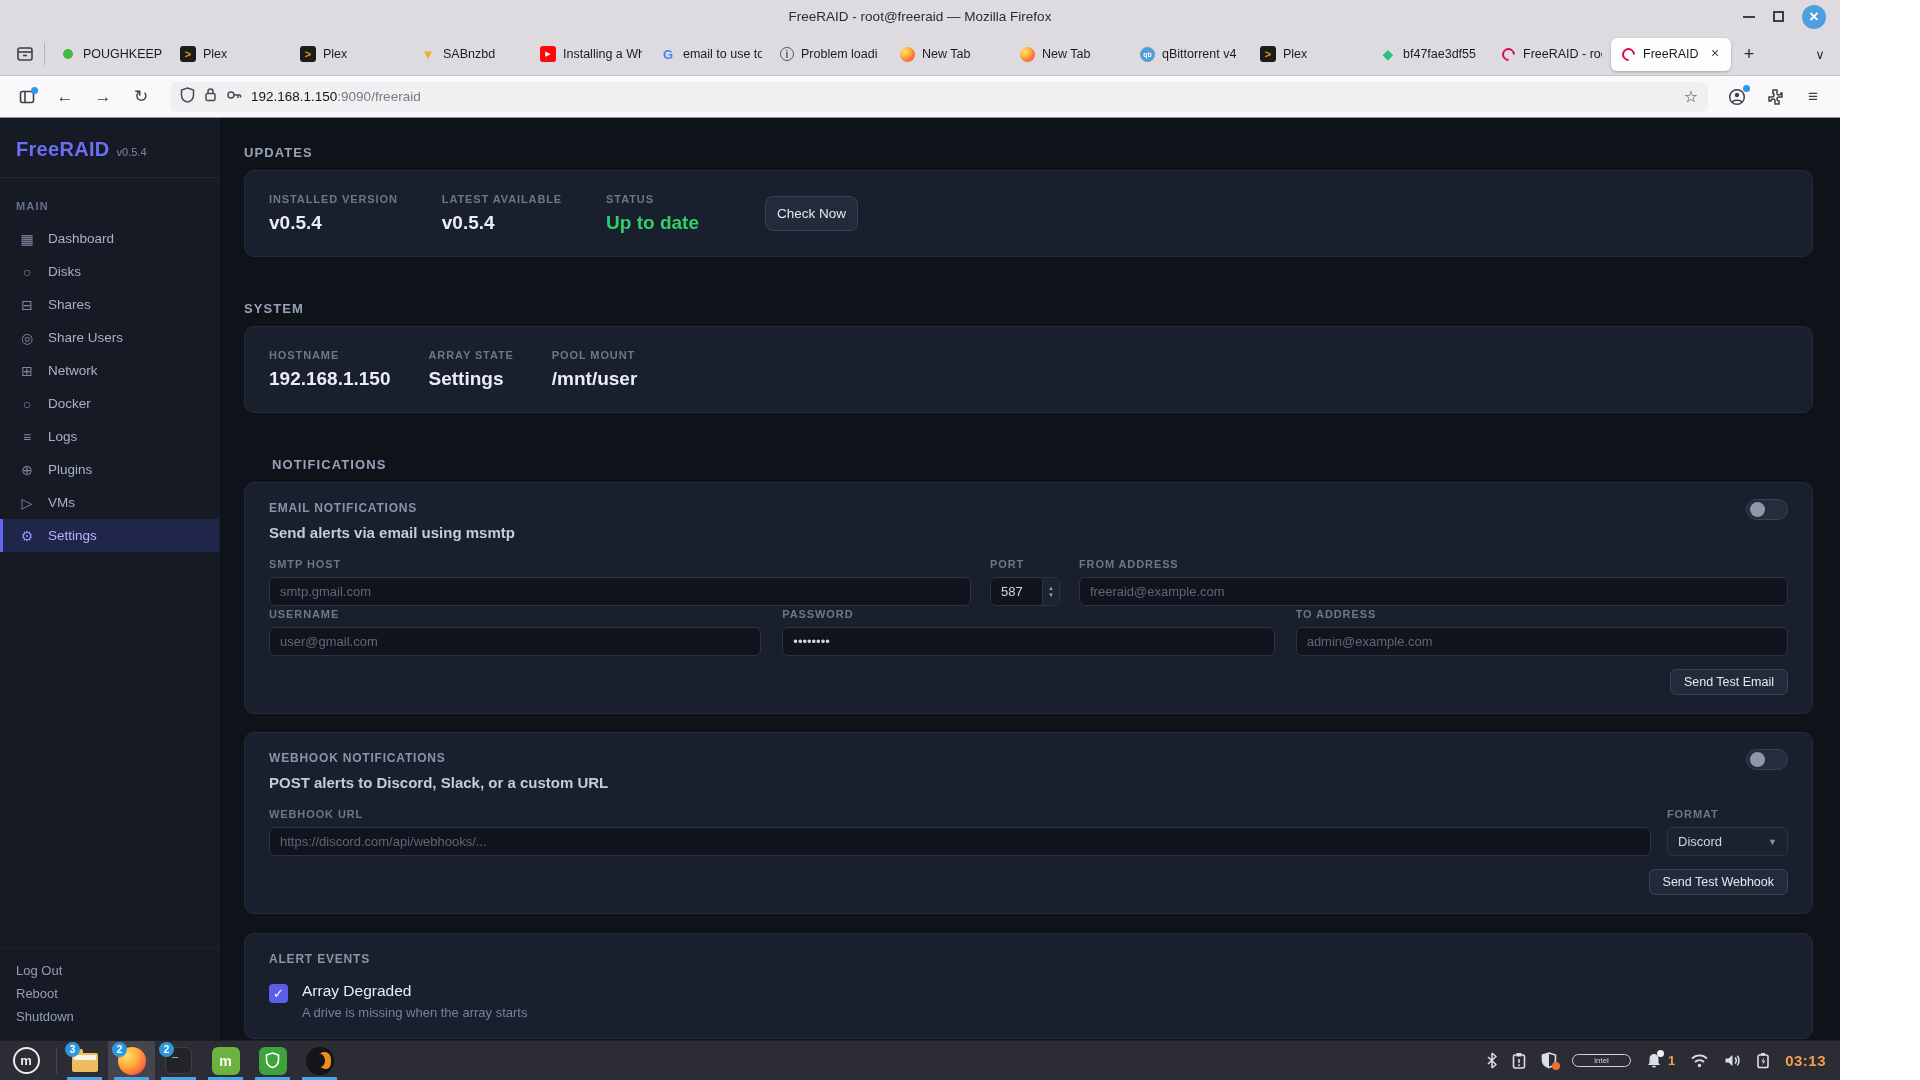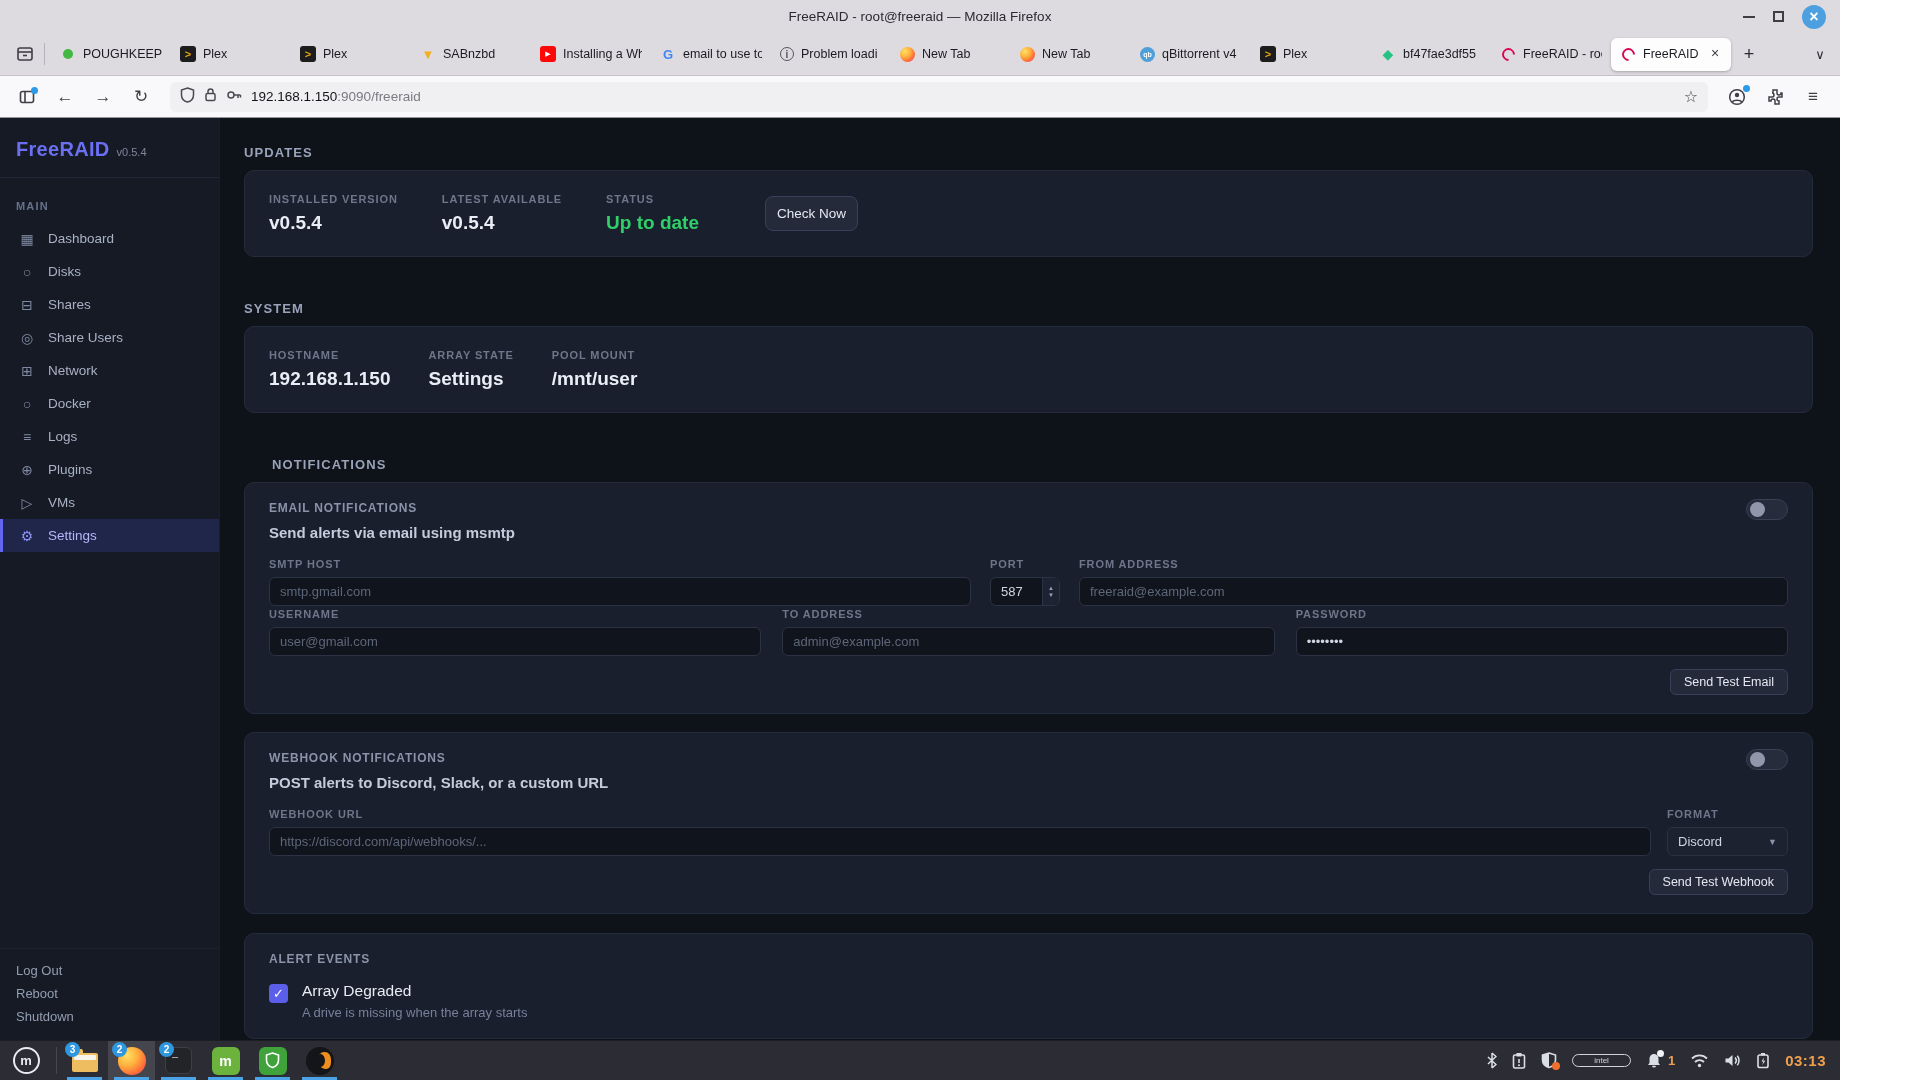--- a/index.html
+++ b/index.html
@@ -387,26 +387,26 @@
             <div class="inlabel">FROM ADDRESS</div>
             <input class="tinput" placeholder="freeraid@example.com" style="">
           </div>
         </div>
         <div class="grid-b">
           <div>
             <div class="inlabel">USERNAME</div>
             <input class="tinput" placeholder="user@gmail.com" style="">
           </div>
           <div>
+            <div class="inlabel">PASSWORD</div>
+            <input class="tinput" type="text" value="••••••••" style="">
+          </div>
+          <div>
             <div class="inlabel">TO ADDRESS</div>
             <input class="tinput" placeholder="admin@example.com" style="">
-          </div>
-          <div>
-            <div class="inlabel">PASSWORD</div>
-            <input class="tinput" type="text" value="••••••••" style="">
           </div>
         </div>
         <div class="btnrow">
             <div class="btn small">Send Test Email</div>
           </div>
       </div>
 
       <div class="card" style="margin-top:18px;">
         <div class="card-title">WEBHOOK NOTIFICATIONS</div>
         <div class="toggle">

